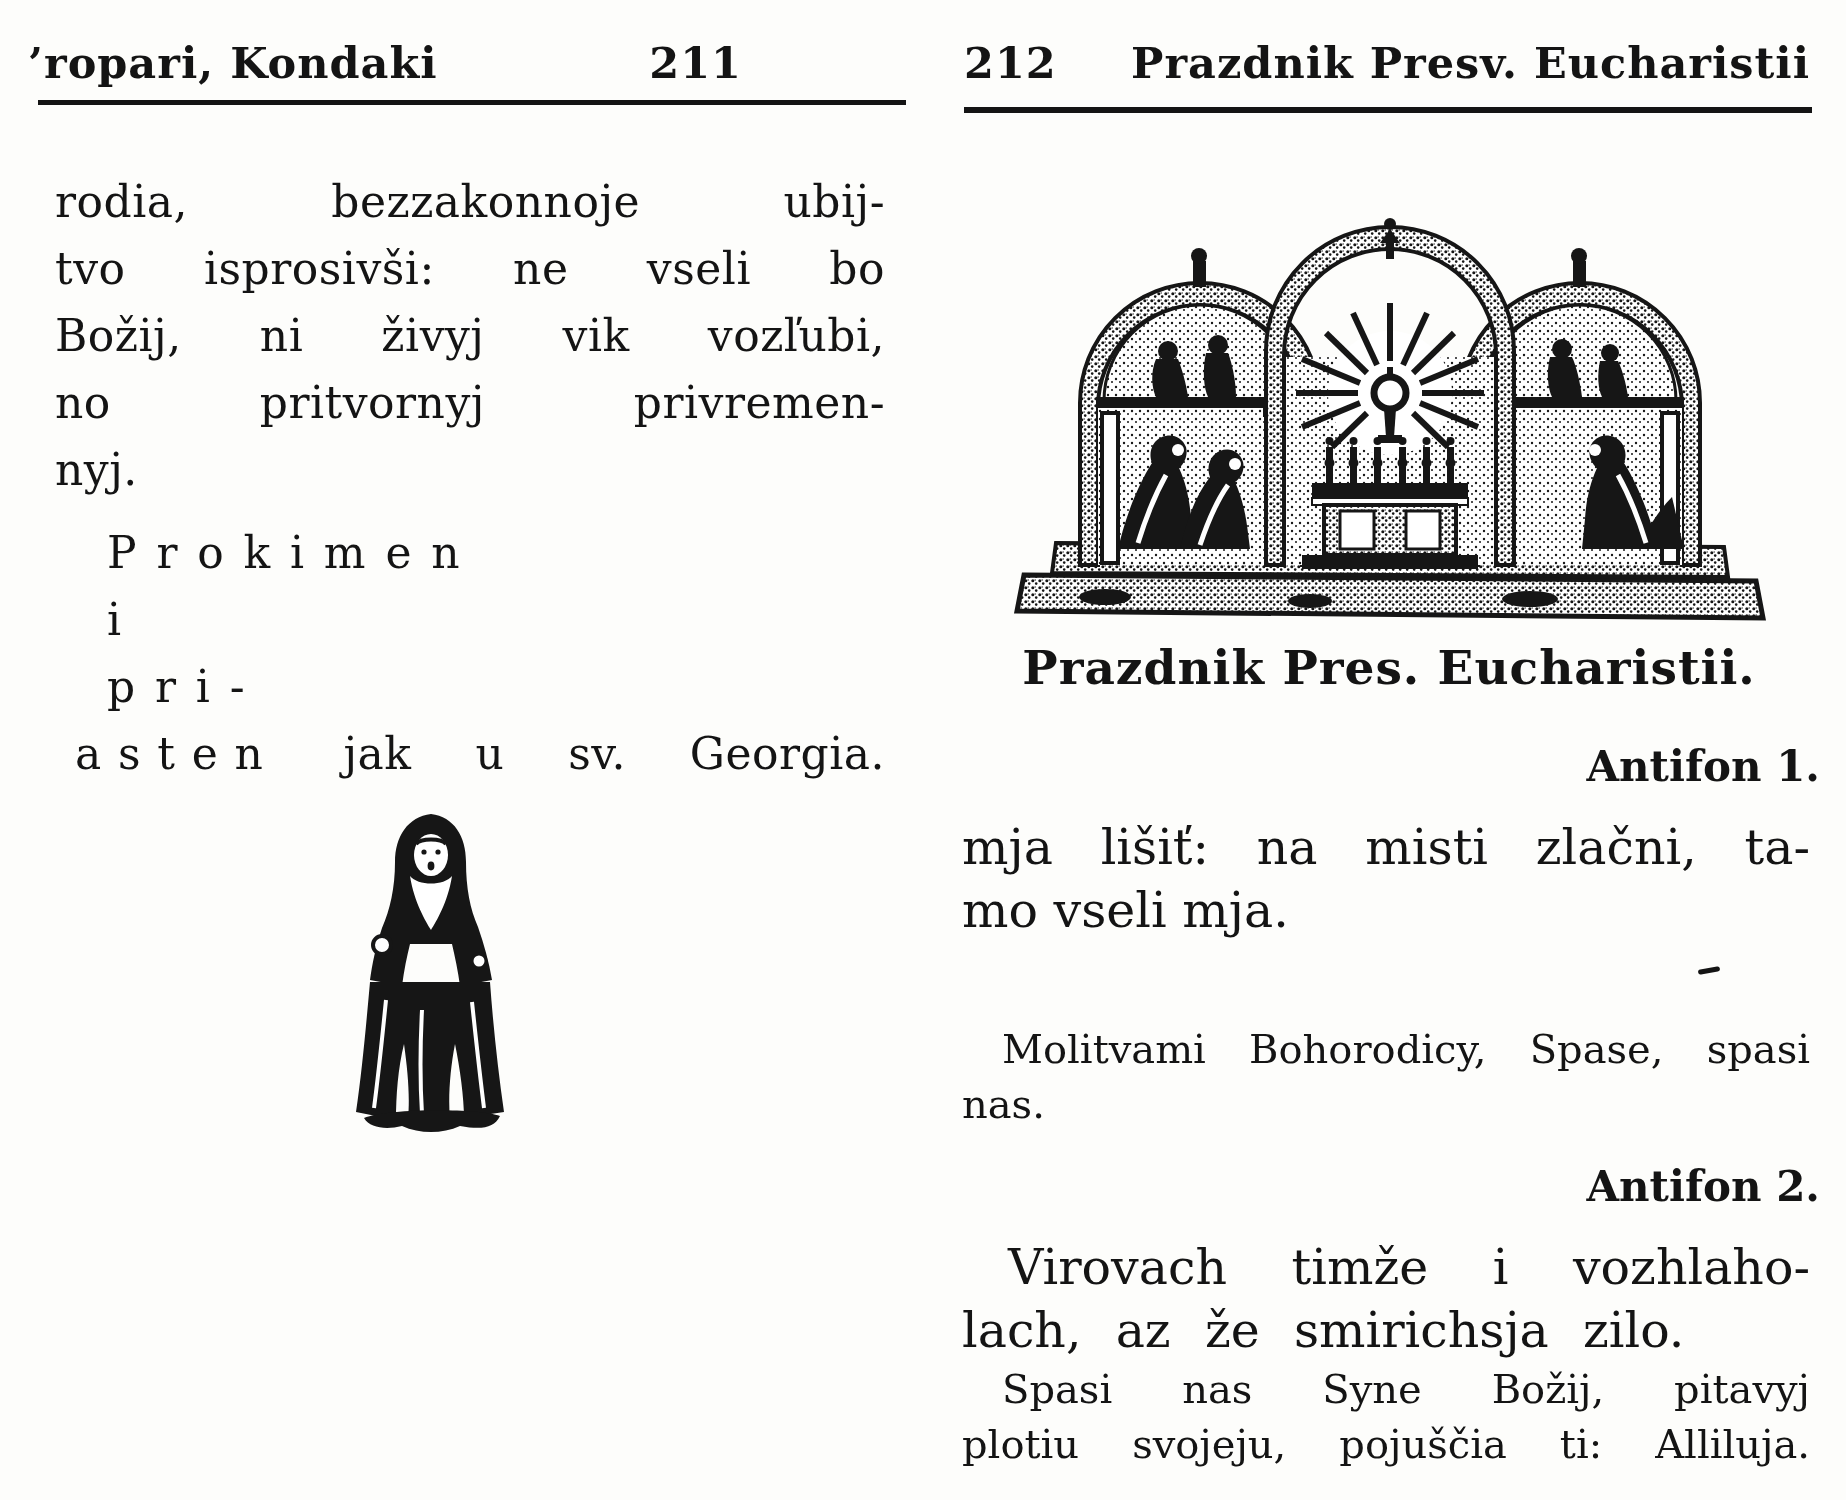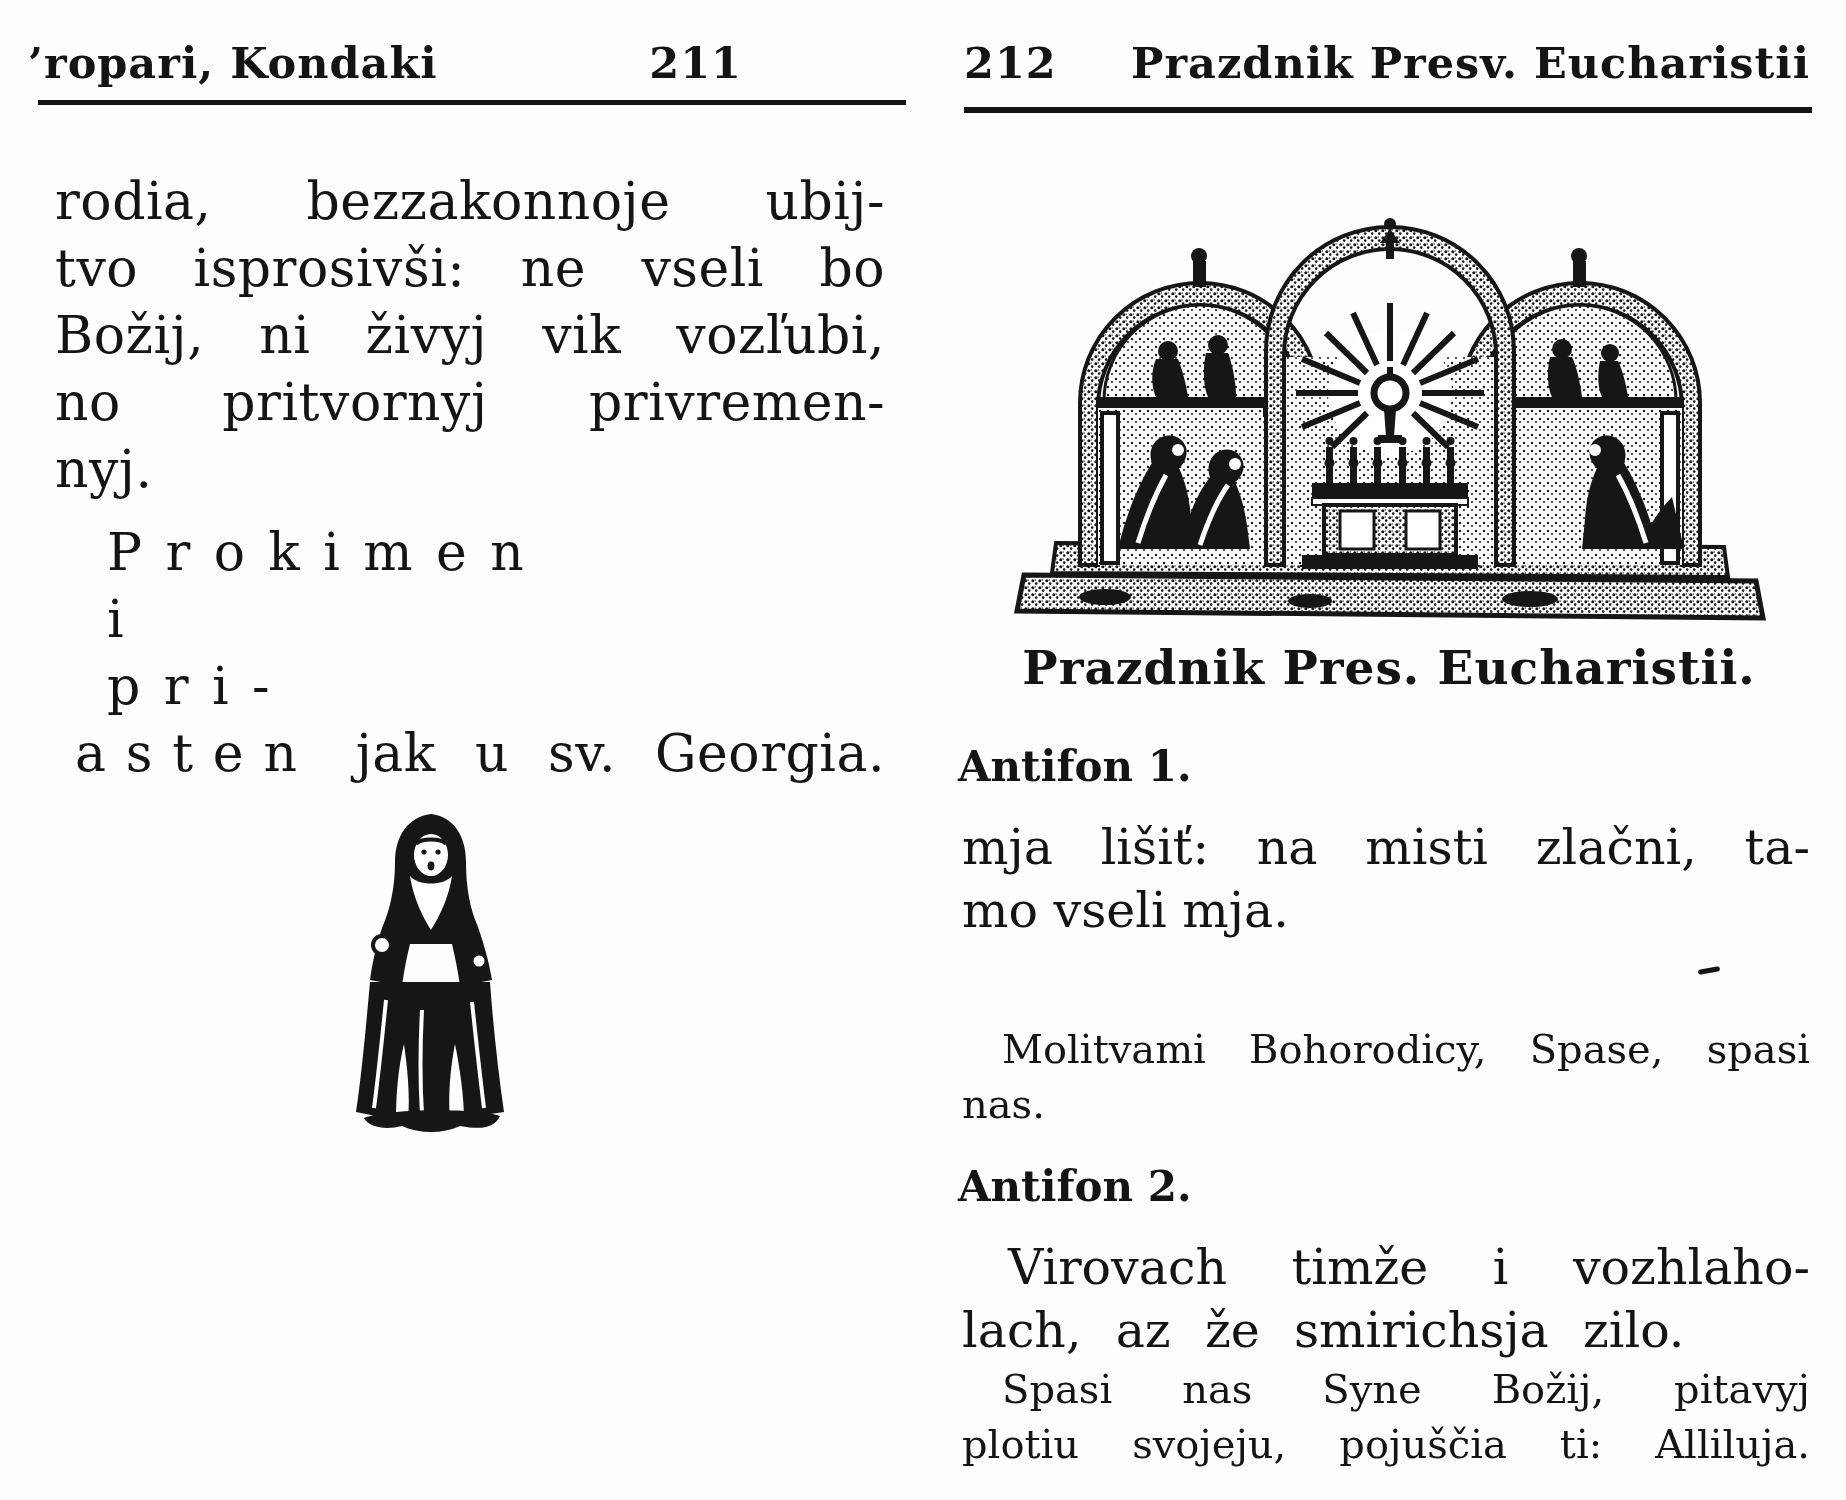--- a/index.html
+++ b/index.html
@@ -18,39 +18,39 @@
     align-items:flex-end; font-weight:bold; letter-spacing:1px;
   }
   #headL { left:28px; top:38px; width:714px; font-size:43px; }
   #headR { left:6px;  top:38px; width:846px; font-size:43px; }
   .rule { position:absolute; background:#141414; }
   #ruleL { left:38px; top:100px; width:868px; height:5px; }
   #ruleR { left:6px;  top:107px; width:848px; height:6px; }
 
   #bodyL {
     position:absolute; left:55px; top:168px; width:830px;
-    font-size:52px; line-height:67px; letter-spacing:0.5px;
+    font-size:44px; line-height:67px; letter-spacing:0.5px;
   }
   .jl { text-align:justify; text-align-last:justify; }
   .ll { text-align:left; }
   .row-spread { display:flex; justify-content:space-between; }
   .prokimen-row { padding-left:52px; margin-top:16px;flex-direction:column; }
   .prich-row { padding-left:20px; }
   .lsp1 { letter-spacing:0.45em; }
   .lsp2 { letter-spacing:0.38em; }
 
   #figL { position:absolute; left:338px; top:810px; }
 
   #artR { position:absolute; left:52px; top:145px; }
   #titleR {
     position:absolute; left:0; top:640px; width:862px; text-align:center;
     font-weight:bold; font-size:47px; letter-spacing:1px;
   }
   .antifon {
-    position:absolute; left:0; width:862px; text-align:left;
+    position:absolute; left:0; width:862px; text-align:right;
     font-weight:bold; font-size:42px;
   }
   #ant1 { top:742px; }
   #ant2 { top:1162px; }
   .verse { position:absolute; left:4px; width:848px; font-size:49px; line-height:63px; }
   #verse1 { top:816px; }
   #verse2 { top:1236px; }
   .resp { position:absolute; left:4px; width:848px; font-size:40px; line-height:55px; }
   #resp1 { top:1022px; }
   #resp2 { top:1362px; }

